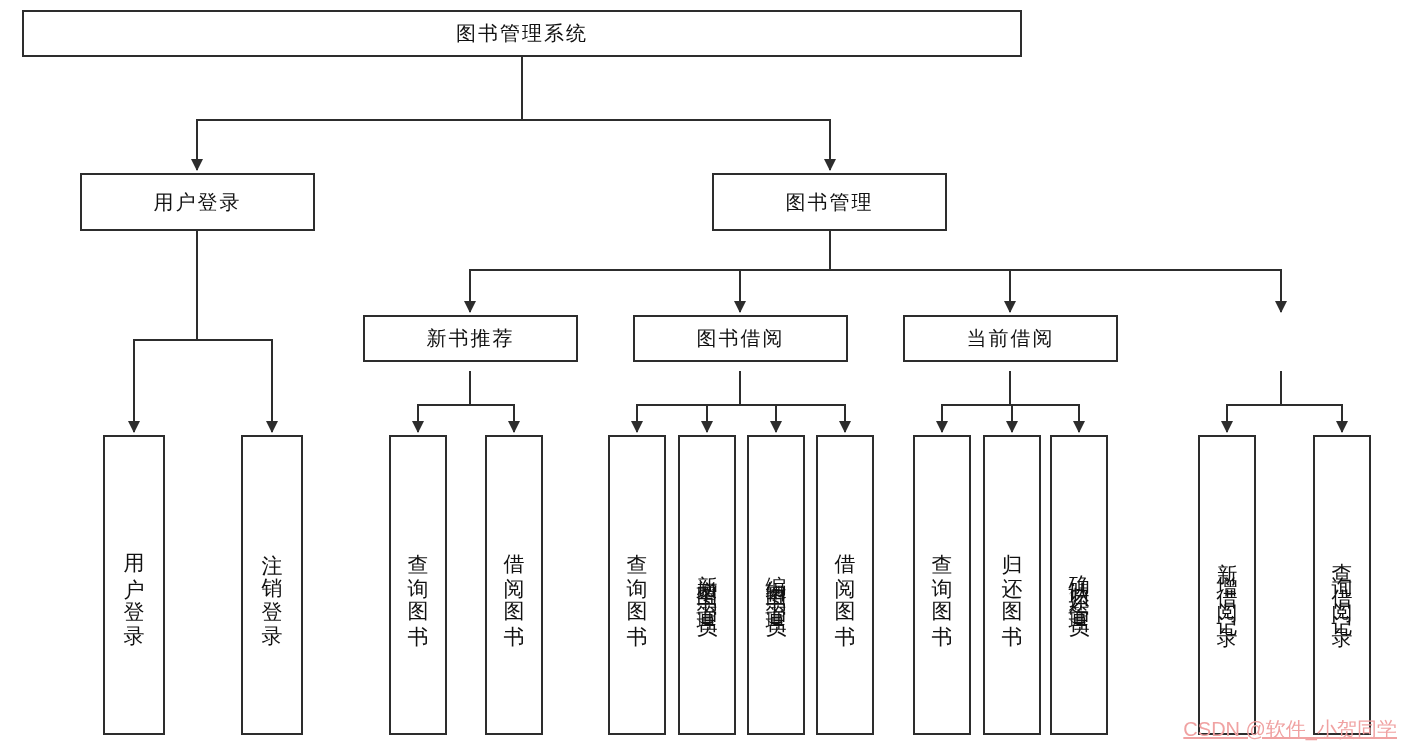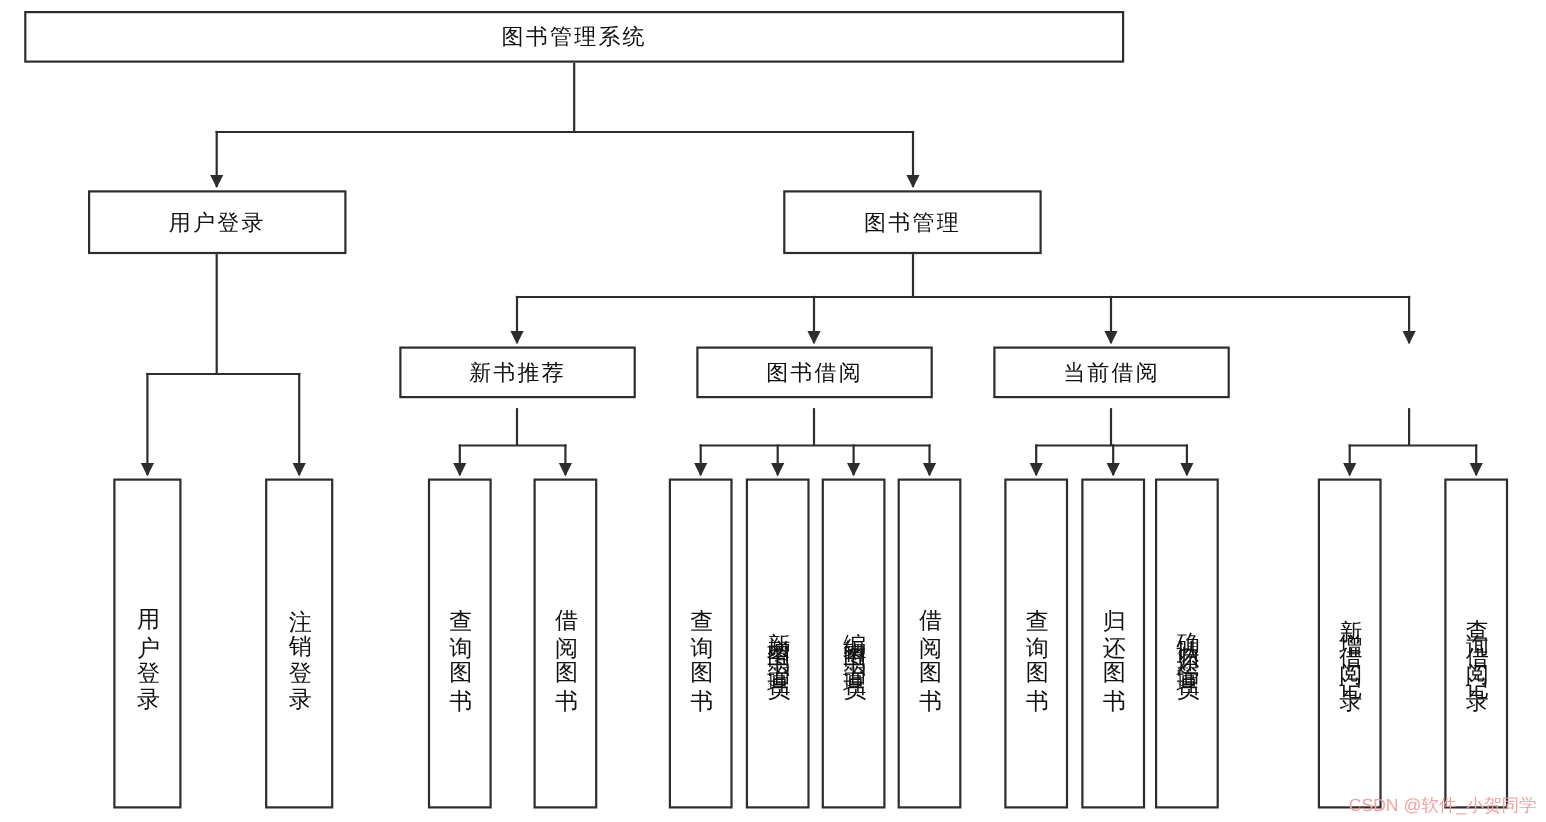--- a/index.html
+++ b/index.html
@@ -58,23 +58,24 @@
     white-space: nowrap;
     color: #111111;
   }
   .sp4 .vtext { font-size: 21px; letter-spacing: 24px; }
   .sp6 .vtext { font-size: 21px; letter-spacing: 13px; }
   .sp9 .vtext { font-size: 21px; letter-spacing: 6px;  }
   .watermark {
     position: absolute;
     right: 8px;
     bottom: 4px;
-    font-size: 16px;
+    font-size: 20px;
     color: var(--watermark-color);
     white-space: nowrap;
+    text-decoration: underline;
   }
 </style>
 </head>
 <body>
 
 <div class="canvas">
 
   <svg class="connectors" viewBox="0 0 1405 747" xmlns="http://www.w3.org/2000/svg">
     <defs>
       <marker id="ah" markerUnits="userSpaceOnUse" markerWidth="16" markerHeight="16" refX="11" refY="7" orient="auto">

